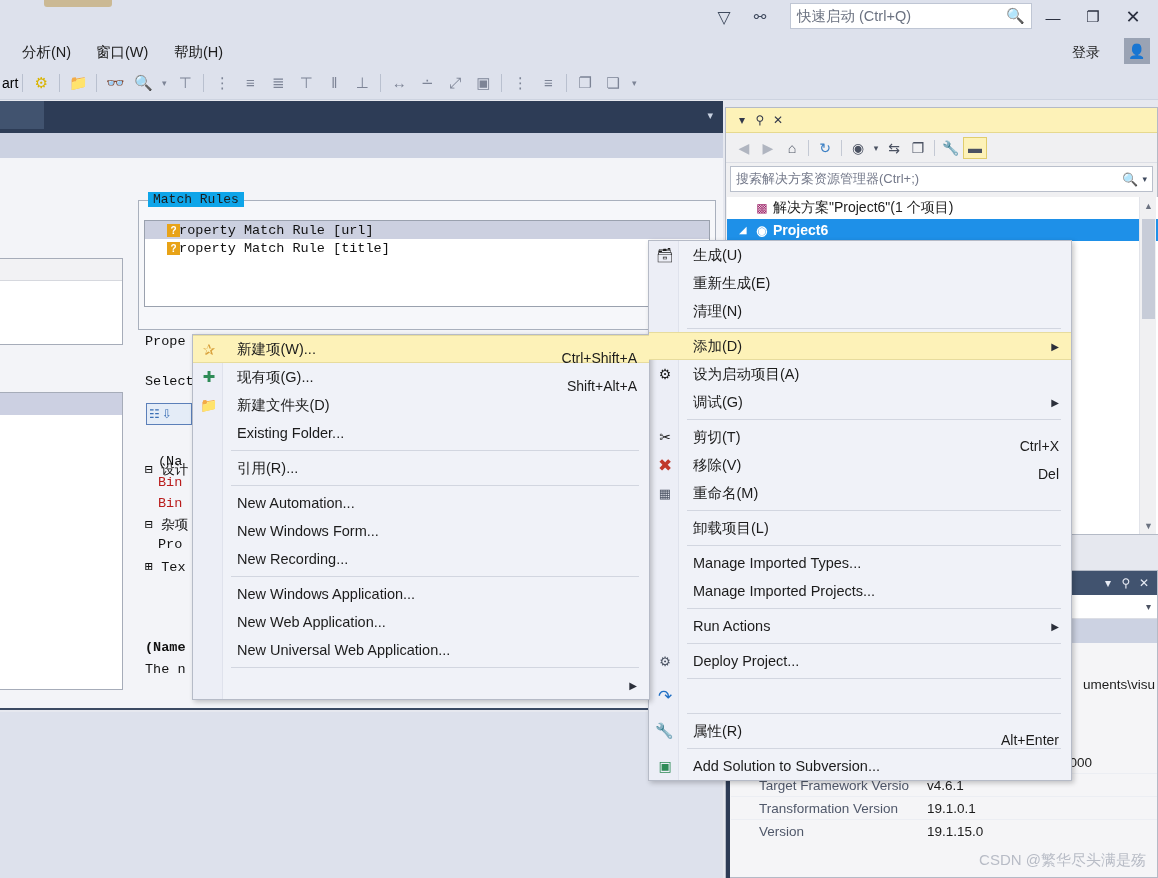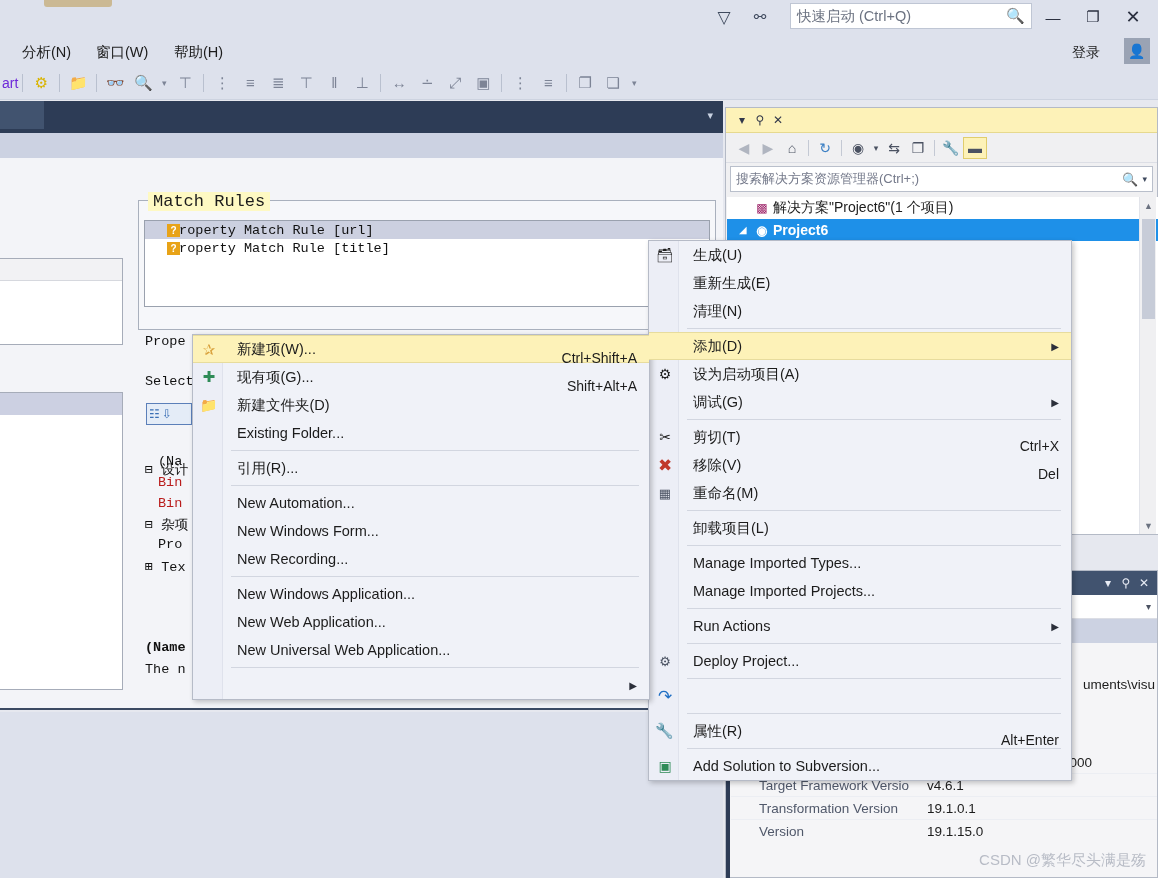--- a/index.html
+++ b/index.html
@@ -61,21 +61,21 @@
     position: absolute; left: 0; top: 66px; width: 1158px; height: 34px;
     background: #dde1ec; border-bottom: 1px solid #cdd3e0;
     display: flex; align-items: center;
   }
   .tbtn {
     width: 28px; height: 26px; display: flex; align-items: center;
     justify-content: center; font-size: 15px; color: #7d8496; flex: none;
   }
   .tbtn.active { color: #3d4453; }
   .tsep { width: 1px; height: 18px; background: #b9c0cf; margin: 0 4px; flex: none; }
-  .tlabel { font-size: 14px; color: #6d28d9; padding-left: 2px; flex: none; }
+  .tlabel { font-size: 14px; color: #000000; padding-left: 2px; flex: none; }
 
   
   .docband {
     position: absolute; left: 0; top: 101px; width: 723px; height: 32px;
     background: #2d3c56;
   }
   .docband .dtab {
     position: absolute; left: 0; top: 0; width: 44px; height: 28px;
     background: #41536f;
   }
@@ -101,23 +101,23 @@
   }
   .lpanel-head { height: 22px; background: #f2f2f4; border-bottom: 1px solid #d6d8de; }
   .lpanel2-head { height: 22px; background: #ccd0e2; }
 
   
   .groupbox {
     position: absolute; left: 138px; top: 200px; width: 578px; height: 130px;
     border: 1px solid #a9b0bd; background: #f6f7fa;
   }
   .group-title {
-    position: absolute; left: 148px; top: 192px; background: #fef9c3;
+    position: absolute; left: 148px; top: 192px; background: #0ea5e9;
     padding: 0 5px; font-family: "Liberation Mono", monospace;
-    font-size: 17px; color: #1c1c1c;
+    font-size: 13px; color: #1c1c1c;
   }
   .listbox {
     position: absolute; left: 144px; top: 220px; width: 566px; height: 87px;
     background: #ffffff; border: 1px solid #9aa1ae;
   }
   .lrow {
     height: 18px; display: flex; align-items: center; padding-left: 26px;
     font-family: "Liberation Mono", monospace; font-size: 13.5px; color: #111;
   }
   .lrow.sel { background: #ccd0e0; }

